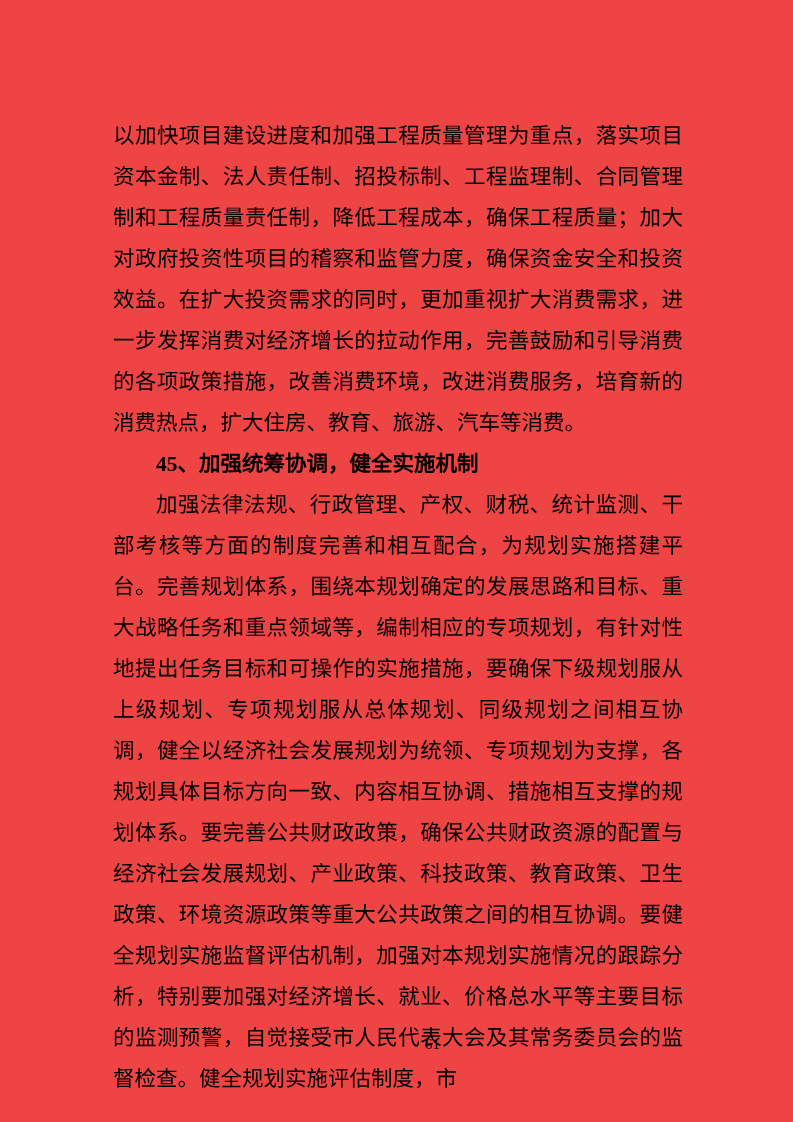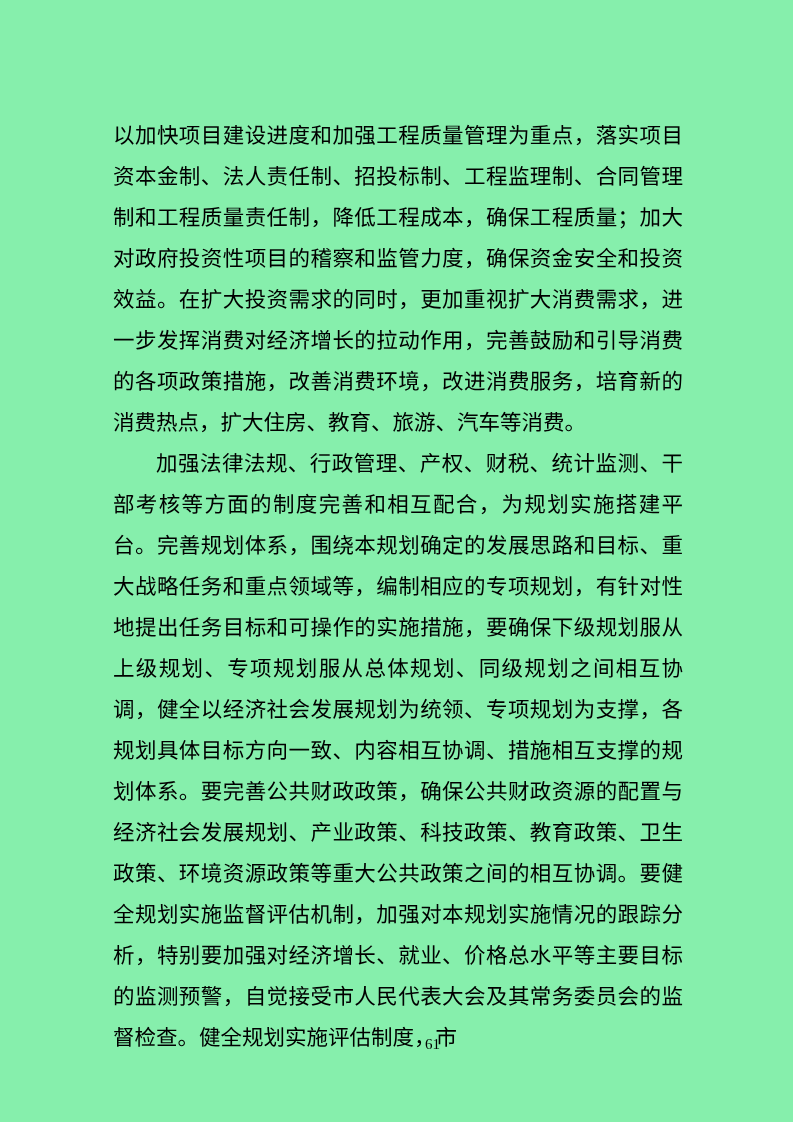--- a/index.html
+++ b/index.html
@@ -4,21 +4,21 @@
 <style>
   html, body {
     margin: 0;
     padding: 0;
     background: #ffffff;
   }
   .page {
     position: relative;
     width: 793px;
     height: 1122px;
-    background: #86efac;
+    background: #ef4444;
     color: #000000;
     font-family: "Liberation Serif", "DejaVu Serif", serif;
     overflow: hidden;
   }
   .content {
     position: absolute;
     left: 113px;
     top: 116px;
     width: 570px;
   }
@@ -51,16 +51,17 @@
     line-height: 20px;
     padding-left: 36px;
   }
 </style>
 </head>
 <body>
 
 <div class="page">
   <div class="content">
     <p class="body-text">以加快项目建设进度和加强工程质量管理为重点，落实项目资本金制、法人责任制、招投标制、工程监理制、合同管理制和工程质量责任制，降低工程成本，确保工程质量；加大对政府投资性项目的稽察和监管力度，确保资金安全和投资效益。在扩大投资需求的同时，更加重视扩大消费需求，进一步发挥消费对经济增长的拉动作用，完善鼓励和引导消费的各项政策措施，改善消费环境，改进消费服务，培育新的消费热点，扩大住房、教育、旅游、汽车等消费。</p>
+    <h2 class="section-heading">45、加强统筹协调，健全实施机制</h2>
     <p class="body-text indent-2em">加强法律法规、行政管理、产权、财税、统计监测、干部考核等方面的制度完善和相互配合，为规划实施搭建平台。完善规划体系，围绕本规划确定的发展思路和目标、重大战略任务和重点领域等，编制相应的专项规划，有针对性地提出任务目标和可操作的实施措施，要确保下级规划服从上级规划、专项规划服从总体规划、同级规划之间相互协调，健全以经济社会发展规划为统领、专项规划为支撑，各规划具体目标方向一致、内容相互协调、措施相互支撑的规划体系。要完善公共财政政策，确保公共财政资源的配置与经济社会发展规划、产业政策、科技政策、教育政策、卫生政策、环境资源政策等重大公共政策之间的相互协调。要健全规划实施监督评估机制，加强对本规划实施情况的跟踪分析，特别要加强对经济增长、就业、价格总水平等主要目标的监测预警，自觉接受市人民代表大会及其常务委员会的监督检查。健全规划实施评估制度，市</p>
   </div>
   <div class="page-footer">61</div>
 </div>
 
 </body></html>

